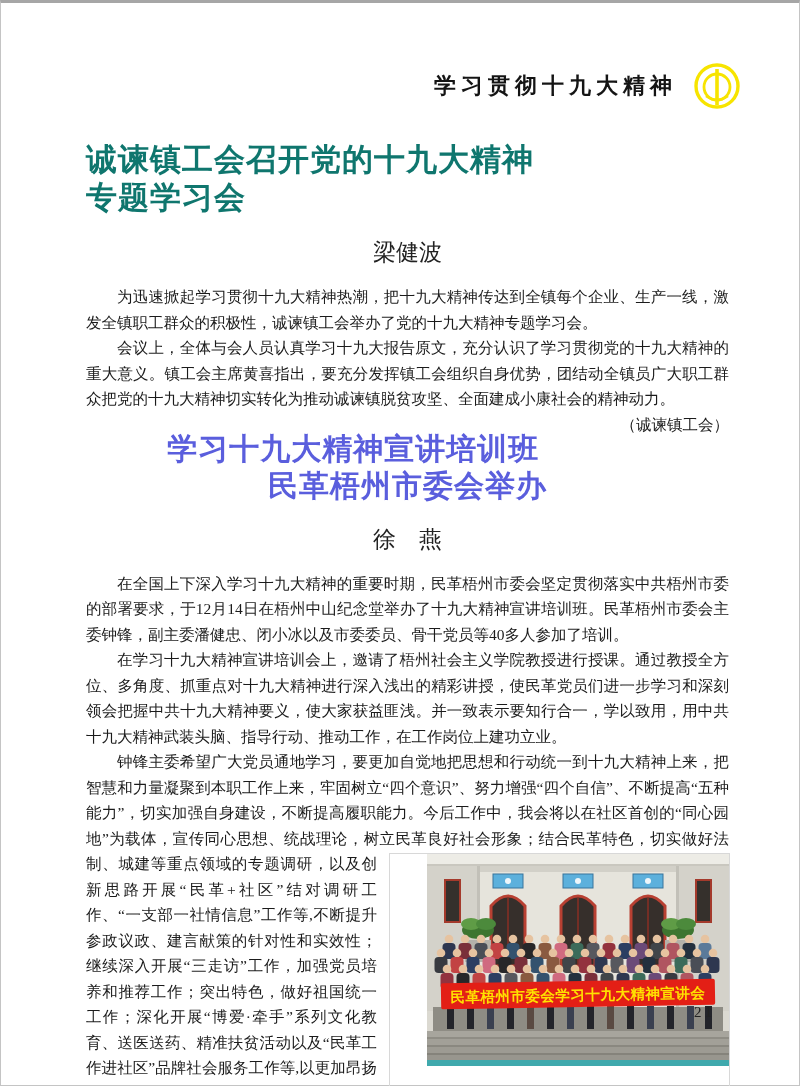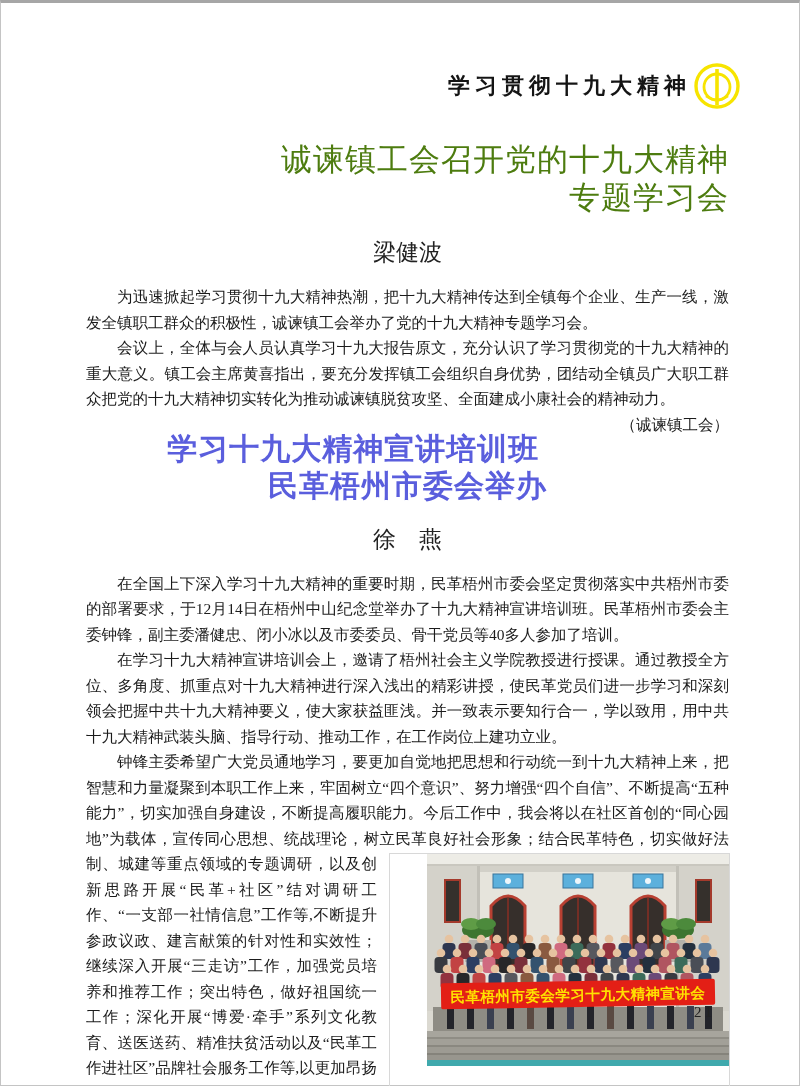--- a/index.html
+++ b/index.html
@@ -8,31 +8,31 @@
     font-family:"Liberation Serif","DejaVu Serif",serif;color:#1b1b1b;
   }
   .page{
     position:absolute;inset:0;box-sizing:border-box;
     border:1px solid #c4c4c4;border-top:3px solid #a6a6a6;
     padding:0 70px 0 85px;
   }
   
   .header{
     display:flex;justify-content:flex-end;align-items:center;
-    margin-top:58px;margin-right:-12px;gap:2px;height:50px;
+    margin-top:58px;margin-right:-12px;gap:16px;height:50px;
   }
   .header-title{
     font-size:22px;font-weight:bold;letter-spacing:5px;color:#141414;
     font-family:"Liberation Serif","DejaVu Serif",serif;
   }
   .logo{width:48px;height:48px;flex:0 0 auto;}
   
   .title-red{
-    margin-top:30px;text-align:right;color:#4d7c0f;
-    font-size:31px;font-weight:normal;line-height:38px;letter-spacing:1px;
+    margin-top:30px;text-align:left;color:#0f766e;
+    font-size:31px;font-weight:bold;line-height:38px;letter-spacing:1px;
   }
   .title-blue{
     margin-top:18px;text-align:center;color:#5a5edd;
     font-size:30px;font-weight:bold;line-height:37px;letter-spacing:1px;
   }
   .author{text-align:center;font-size:23px;margin-top:20px;color:#222;}
   .body-block{margin-top:16px;font-size:15.5px;line-height:25.5px;text-align:justify;}
   .body-block p{margin:0;text-indent:2em;}
   .attr{float:right;text-indent:0;}
   

